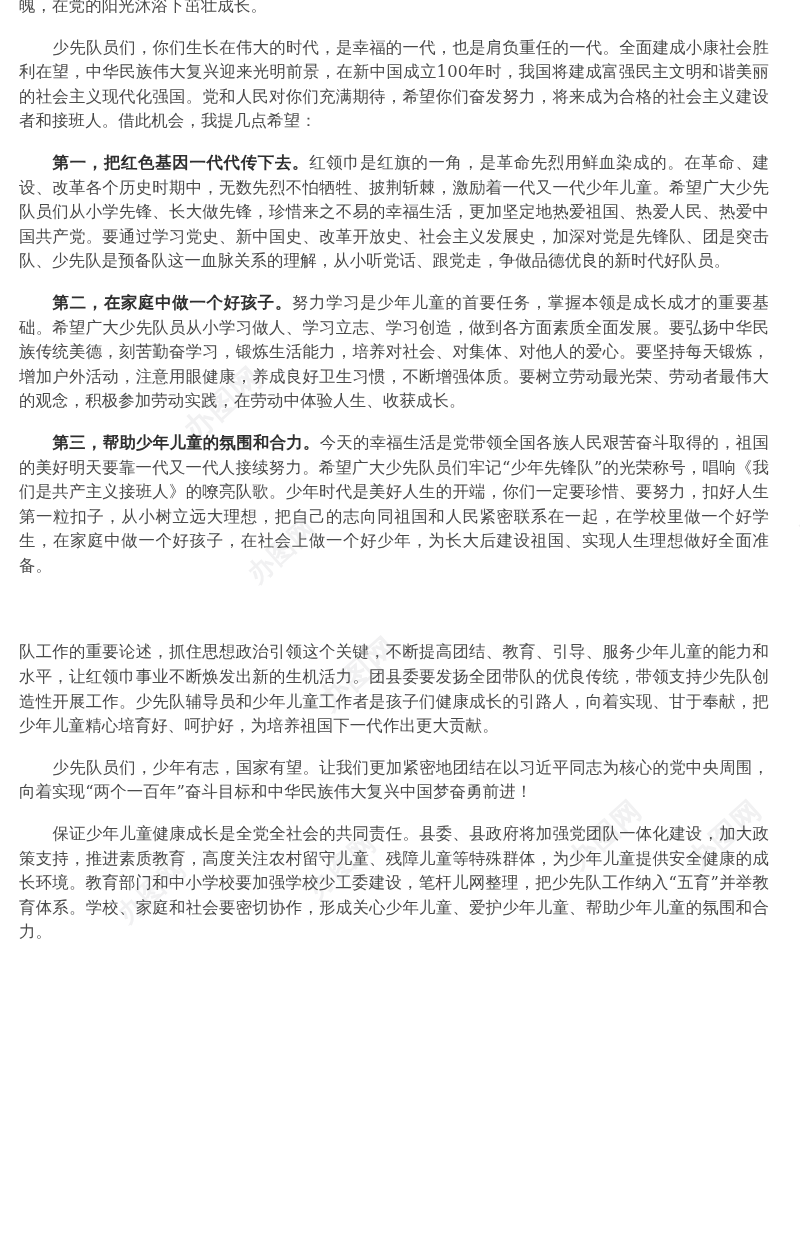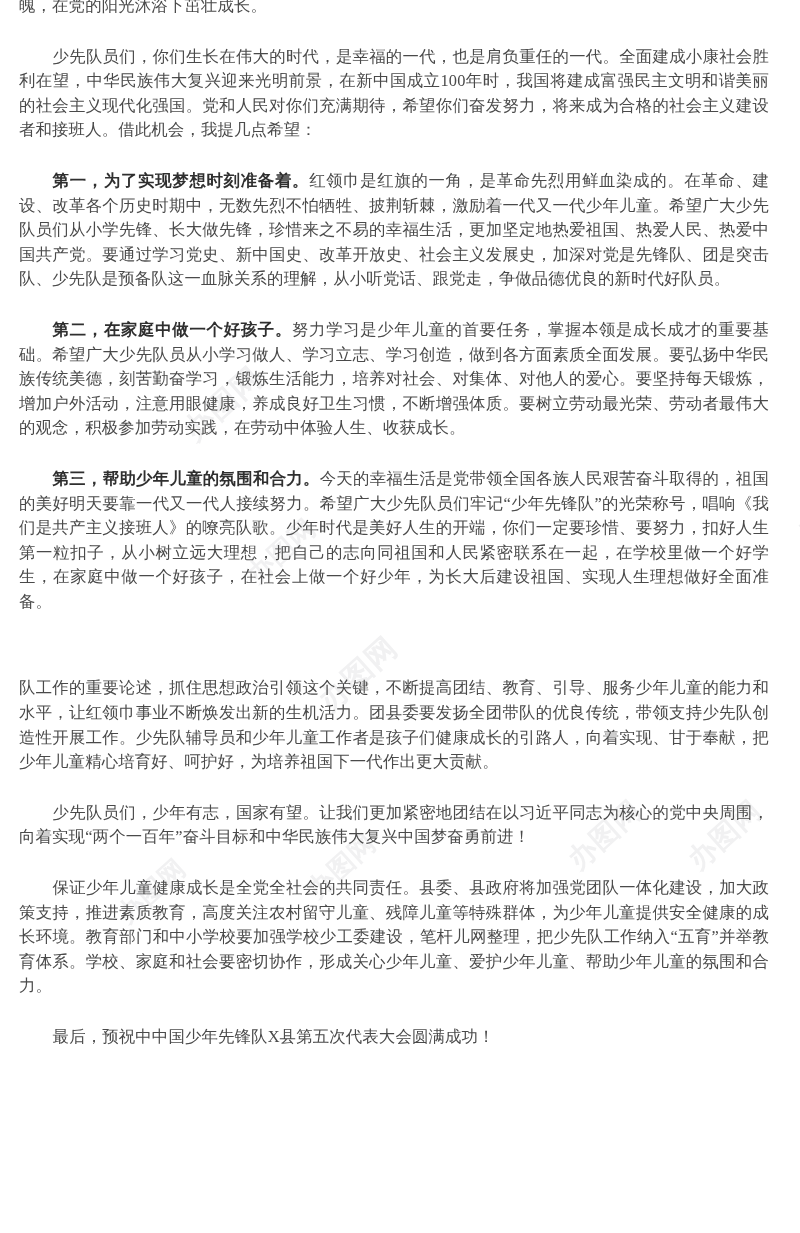--- a/index.html
+++ b/index.html
@@ -67,21 +67,21 @@
   .para b, .para strong {
     font-weight: 700;
     color: #2f2f2f;
     letter-spacing: 0.2px;
   }
 
   
   .clip-top {
     margin-top: -6px;
   }
-  .sp-before-lg { margin-top: 26px; font-family: Liberation Serif, serif; }
+  .sp-before-lg { margin-top: 17px; }
 
   
   .page-break-gap { height: 62px; }
 </style>
 </head>
 <body>
 
 <div id="page">
 
   <div class="wm-layer">
@@ -94,31 +94,30 @@
     <div class="wm" style="left:110px; top:905px; font-size:26px;">办图网</div>
     <div class="wm" style="left:790px; top:520px; font-size:26px;">办图网</div>
   </div>
 
   <div class="doc">
 
     <p class="para clip-top">魄，在党的阳光沐浴下茁壮成长。</p>
 
     <p class="para indent sp-before-lg">少先队员们，你们生长在伟大的时代，是幸福的一代，也是肩负重任的一代。全面建成小康社会胜利在望，中华民族伟大复兴迎来光明前景，在新中国成立100年时，我国将建成富强民主文明和谐美丽的社会主义现代化强国。党和人民对你们充满期待，希望你们奋发努力，将来成为合格的社会主义建设者和接班人。借此机会，我提几点希望：</p>
 
-    <p class="para indent sp-before-lg"><b>第一，为了实现梦想时刻准备着。</b><span>红领巾是红旗的一角，是革命先烈用鲜血染成的。在革命、建设、改革各个历史时期中，无数先烈不怕牺牲、披荆斩棘，激励着一代又一代少年儿童。希望广大少先队员们从小学先锋、长大做先锋，珍惜来之不易的幸福生活，更加坚定地热爱祖国、热爱人民、热爱中国共产党。要通过学习党史、新中国史、改革开放史、社会主义发展史，加深对党是先锋队、团是突击队、少先队是预备队这一血脉关系的理解，从小听党话、跟党走，争做品德优良的新时代好队员。</span></p>
+    <p class="para indent sp-before-lg"><b>第一，把红色基因一代代传下去。</b><span>红领巾是红旗的一角，是革命先烈用鲜血染成的。在革命、建设、改革各个历史时期中，无数先烈不怕牺牲、披荆斩棘，激励着一代又一代少年儿童。希望广大少先队员们从小学先锋、长大做先锋，珍惜来之不易的幸福生活，更加坚定地热爱祖国、热爱人民、热爱中国共产党。要通过学习党史、新中国史、改革开放史、社会主义发展史，加深对党是先锋队、团是突击队、少先队是预备队这一血脉关系的理解，从小听党话、跟党走，争做品德优良的新时代好队员。</span></p>
 
     <p class="para indent sp-before-lg"><b>第二，在家庭中做一个好孩子。</b><span>努力学习是少年儿童的首要任务，掌握本领是成长成才的重要基础。希望广大少先队员从小学习做人、学习立志、学习创造，做到各方面素质全面发展。要弘扬中华民族传统美德，刻苦勤奋学习，锻炼生活能力，培养对社会、对集体、对他人的爱心。要坚持每天锻炼，增加户外活动，注意用眼健康，养成良好卫生习惯，不断增强体质。要树立劳动最光荣、劳动者最伟大的观念，积极参加劳动实践，在劳动中体验人生、收获成长。</span></p>
 
     <p class="para indent sp-before-lg"><b>第三，帮助少年儿童的氛围和合力。</b><span>今天的幸福生活是党带领全国各族人民艰苦奋斗取得的，祖国的美好明天要靠一代又一代人接续努力。希望广大少先队员们牢记“少年先锋队”的光荣称号，唱响《我们是共产主义接班人》的嘹亮队歌。少年时代是美好人生的开端，你们一定要珍惜、要努力，扣好人生第一粒扣子，从小树立远大理想，把自己的志向同祖国和人民紧密联系在一起，在学校里做一个好学生，在家庭中做一个好孩子，在社会上做一个好少年，为长大后建设祖国、实现人生理想做好全面准备。</span></p>
 
 
     <div class="page-break-gap"></div>
 
     <p class="para">队工作的重要论述，抓住思想政治引领这个关键，不断提高团结、教育、引导、服务少年儿童的能力和水平，让红领巾事业不断焕发出新的生机活力。团县委要发扬全团带队的优良传统，带领支持少先队创造性开展工作。少先队辅导员和少年儿童工作者是孩子们健康成长的引路人，向着实现、甘于奉献，把少年儿童精心培育好、呵护好，为培养祖国下一代作出更大贡献。</p>
 
     <p class="para indent sp-before-lg">少先队员们，少年有志，国家有望。让我们更加紧密地团结在以习近平同志为核心的党中央周围，向着实现“两个一百年”奋斗目标和中华民族伟大复兴中国梦奋勇前进！</p>
 
     <p class="para indent sp-before-lg">保证少年儿童健康成长是全党全社会的共同责任。县委、县政府将加强党团队一体化建设，加大政策支持，推进素质教育，高度关注农村留守儿童、残障儿童等特殊群体，为少年儿童提供安全健康的成长环境。教育部门和中小学校要加强学校少工委建设，笔杆儿网整理，把少先队工作纳入“五育”并举教育体系。学校、家庭和社会要密切协作，形成关心少年儿童、爱护少年儿童、帮助少年儿童的氛围和合力。</p>
 
-    <p class="para indent sp-before-lg">最后，预祝中中国少年先锋队X县第五次代表大会圆满成功！</p>
 
   </div>
 </div>
 
 </body></html>

